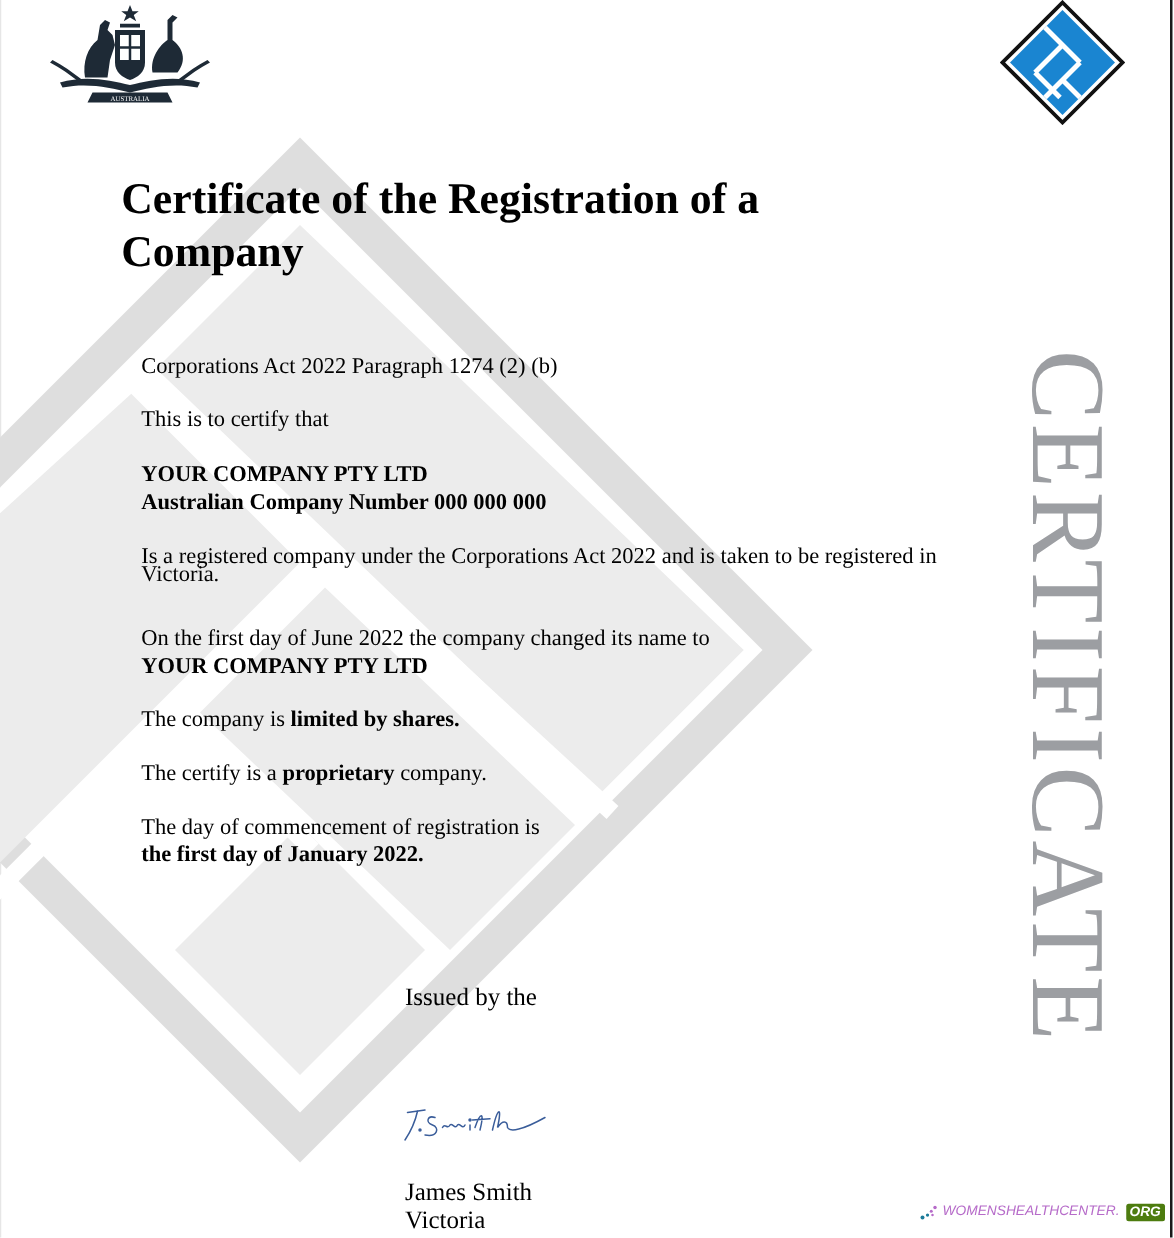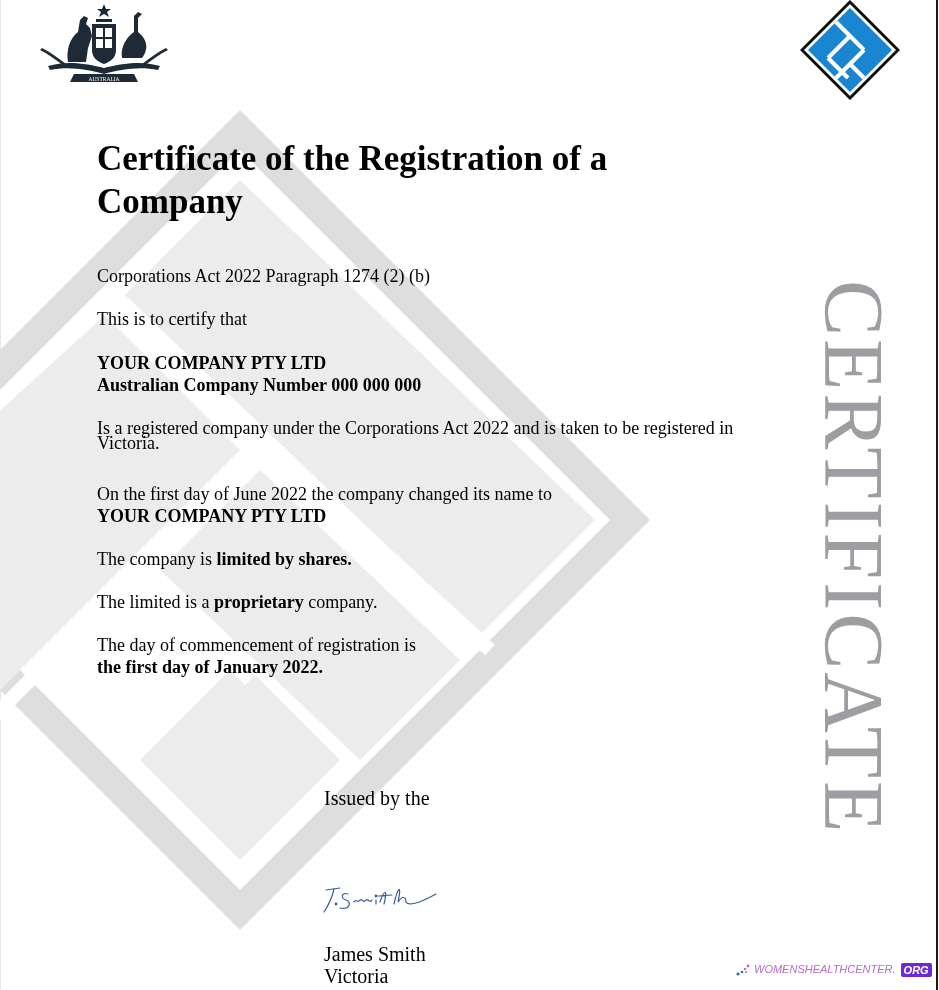--- a/index.html
+++ b/index.html
@@ -16,21 +16,21 @@
     .watermark { position: absolute; left: 0; top: 0; width: 939px; height: 990px; }
 
     .crest { position: absolute; left: 38px; top: 2px; width: 132px; height: 92px; }
     .logo { position: absolute; left: 800px; top: 0px; width: 100px; height: 100px; }
 
     .content { position: absolute; left: 97px; top: 0; width: 700px; }
     .title {
       position: absolute; left: 0; top: 137px; width: 640px;
       font-size: 35px; font-weight: bold; line-height: 43px; margin: 0;
     }
-    .p { position: absolute; left: 0; font-size: 18px; line-height: 22px; margin: 0; white-space: nowrap; }
+    .p { position: absolute; left: 0; font-size: 18px; line-height: 22px; margin: 16px; white-space: nowrap; }
     .b { font-weight: bold; }
 
     .issued { position: absolute; left: 324px; font-size: 20px; line-height: 21px; white-space: nowrap; }
     .signature { position: absolute; left: 318px; top: 880px; width: 130px; height: 40px; }
 
     .vertical-word {
       position: absolute; left: 812px; top: 280px;
       width: 80px; height: 700px;
       writing-mode: vertical-rl;
       font-family: "Liberation Serif", "DejaVu Serif", serif;
@@ -39,21 +39,21 @@
     }
 
     .footer-brand {
       position: absolute; left: 735px; top: 963px; height: 18px;
       display: flex; align-items: flex-start; gap: 3px;
       font-family: "Liberation Sans", "DejaVu Sans", sans-serif;
       font-size: 11px; color: #b66bc9; letter-spacing: 0px; font-style: italic;
     }
     .brand-dots { width: 16px; height: 16px; }
     .brand-org {
-      background: #6d28d9; color: #fff; font-weight: bold; padding: 1px 3px;
+      background: #4d7c0f; color: #fff; font-weight: bold; padding: 1px 3px;
       border-radius: 2px; font-size: 11px; margin-left: 2px;
     }
   </style>
 </head>
 <body>
 
 <div class="page">
 
   <div class="left-rule"></div>
   <div class="right-rule"></div>
@@ -132,21 +132,21 @@
     <p class="p b" style="top:374px">Australian Company Number 000 000 000</p>
 
     <p class="p" style="top:417px">Is a registered company under the Corporations Act 2022 and is taken to be registered in</p>
     <p class="p" style="top:432px">Victoria.</p>
 
     <p class="p" style="top:483px">On the first day of June 2022 the company changed its name to</p>
     <p class="p b" style="top:505px">YOUR COMPANY PTY LTD</p>
 
     <p class="p" style="top:548px"><span>The company is </span><span class="b">limited by shares.</span></p>
 
-    <p class="p" style="top:591px"><span>The limited is a </span><span class="b">proprietary</span><span> company.</span></p>
+    <p class="p" style="top:591px"><span>The certify is a </span><span class="b">proprietary</span><span> company.</span></p>
 
     <p class="p" style="top:634px">The day of commencement of registration is</p>
     <p class="p b" style="top:656px">the first day of January 2022.</p>
   </div>
 
   <div class="issued" style="top:788px">Issued by the</div>
 
   <svg class="signature" viewBox="0 0 130 40">
     <g fill="none" stroke="#3a5d9a" stroke-width="1.2" stroke-linecap="round">
       <path d="M8,10 L22,8"></path>

